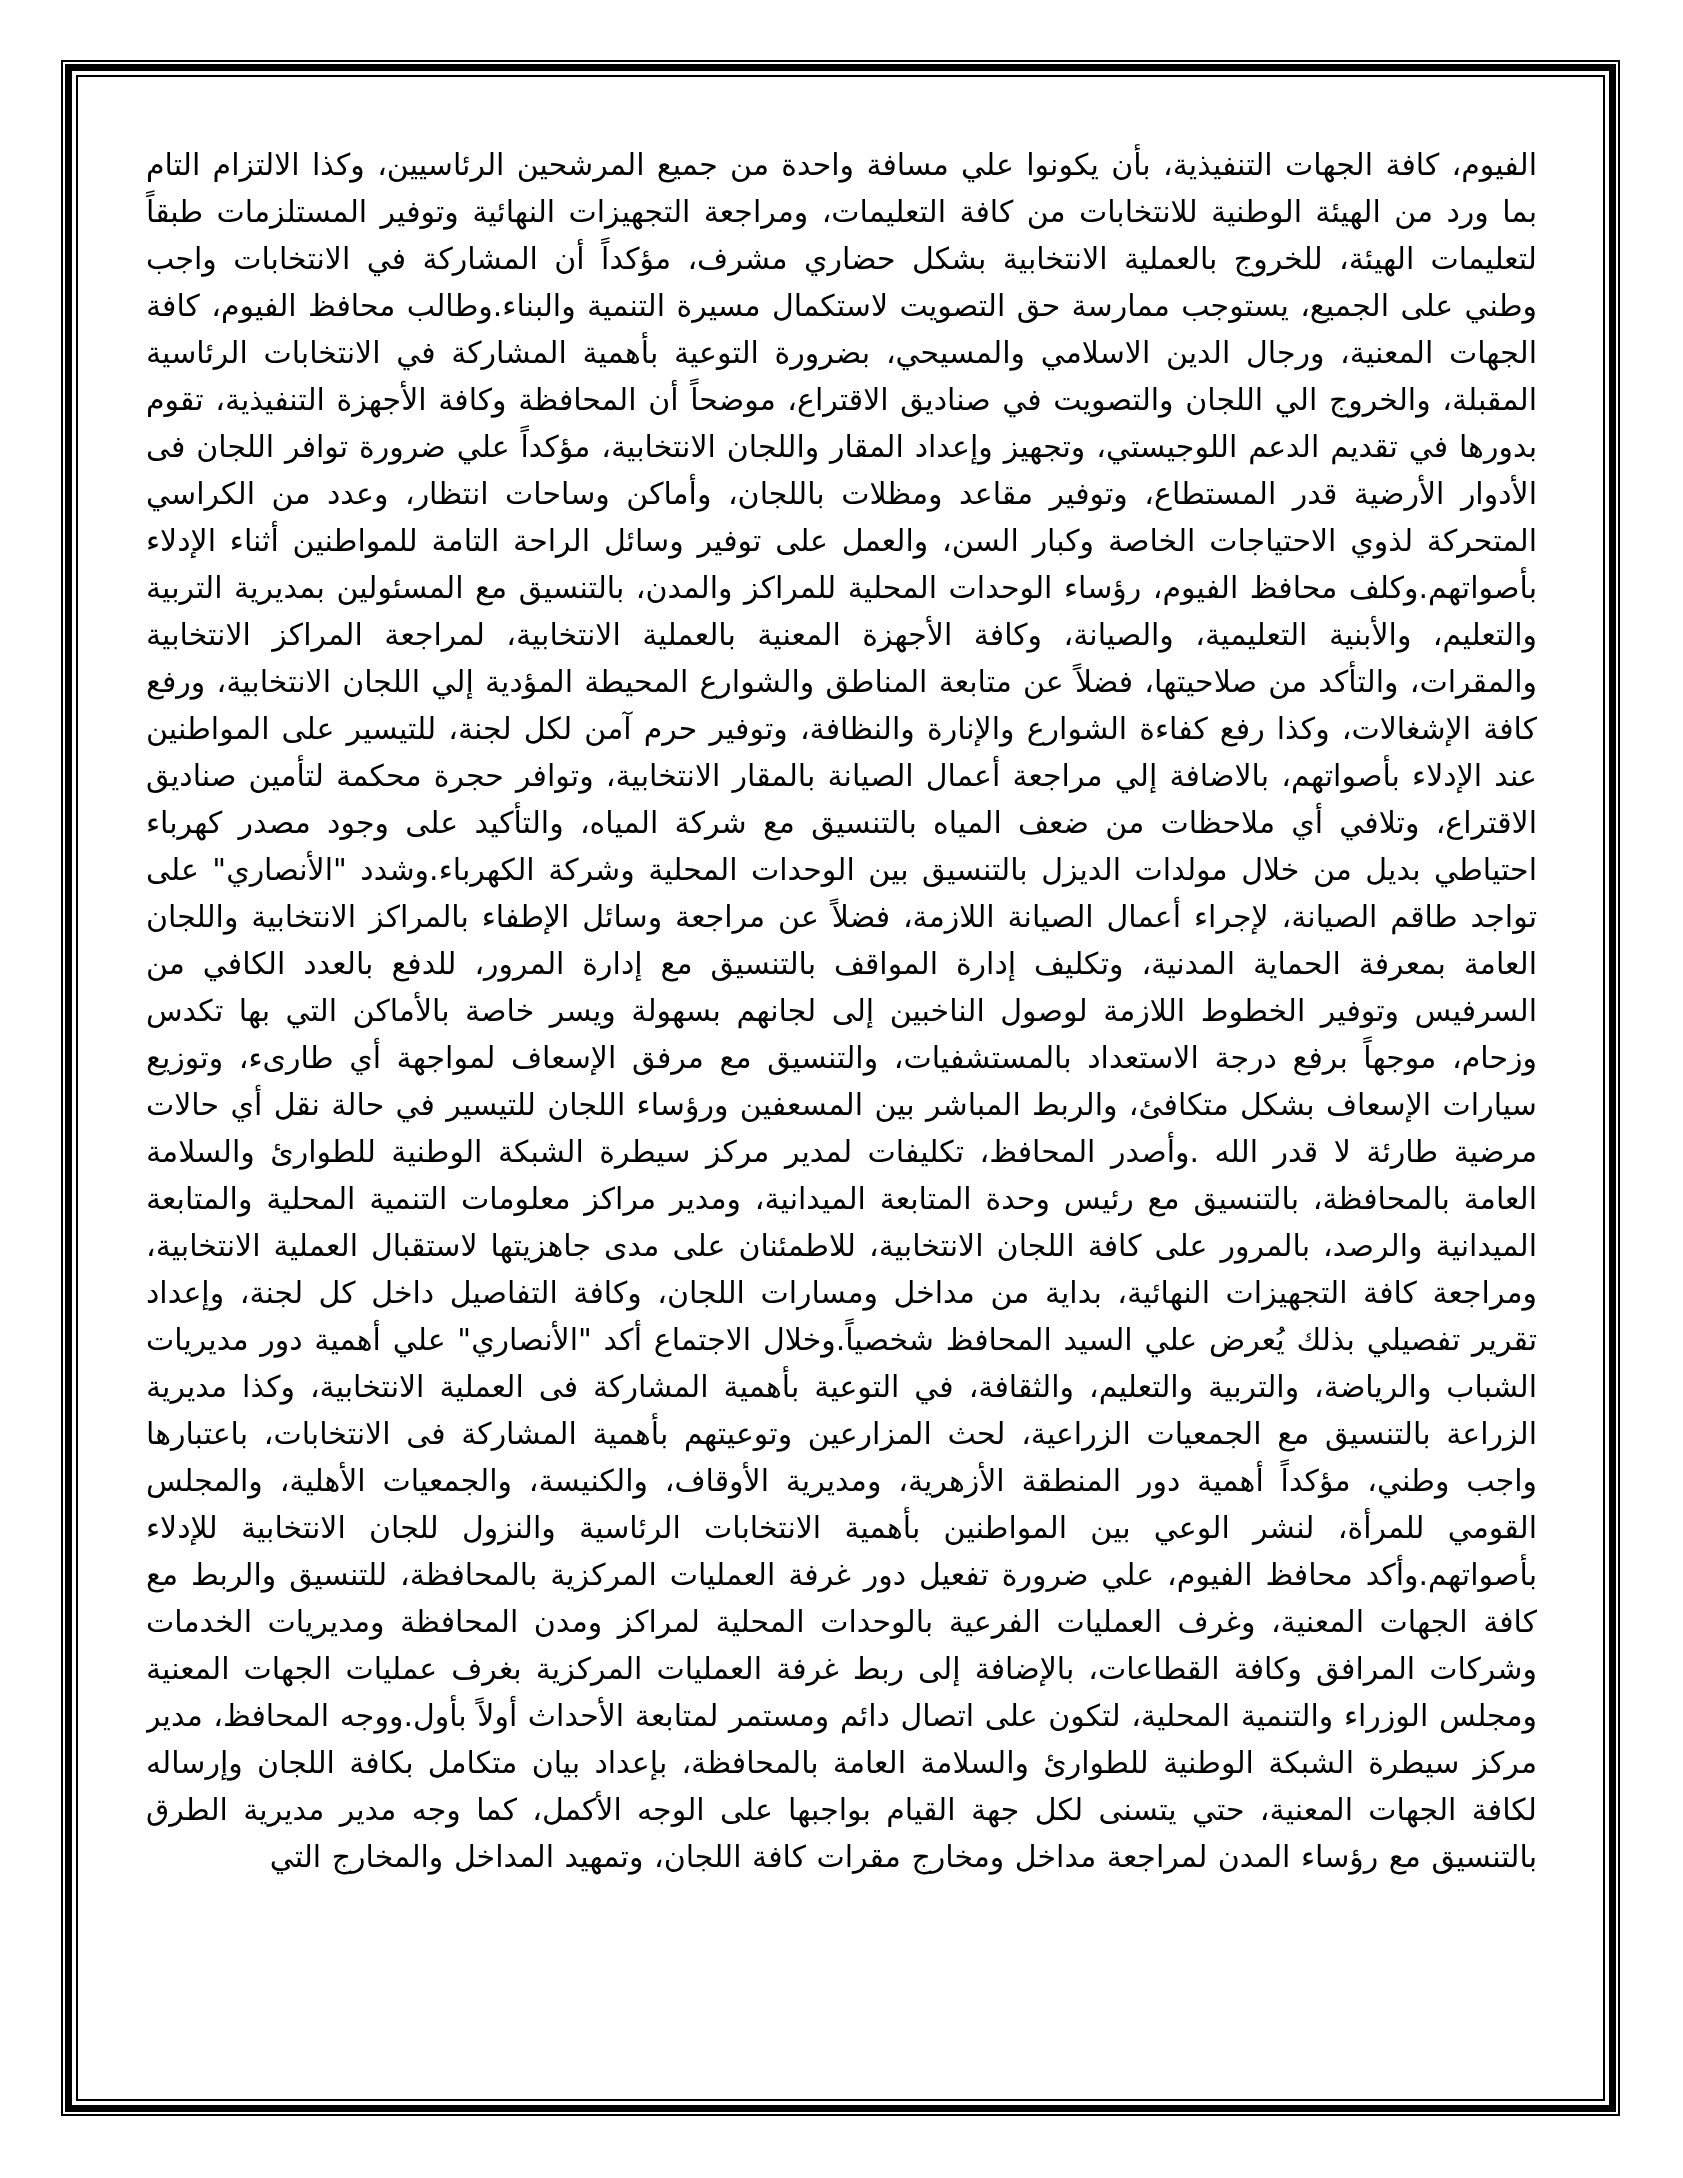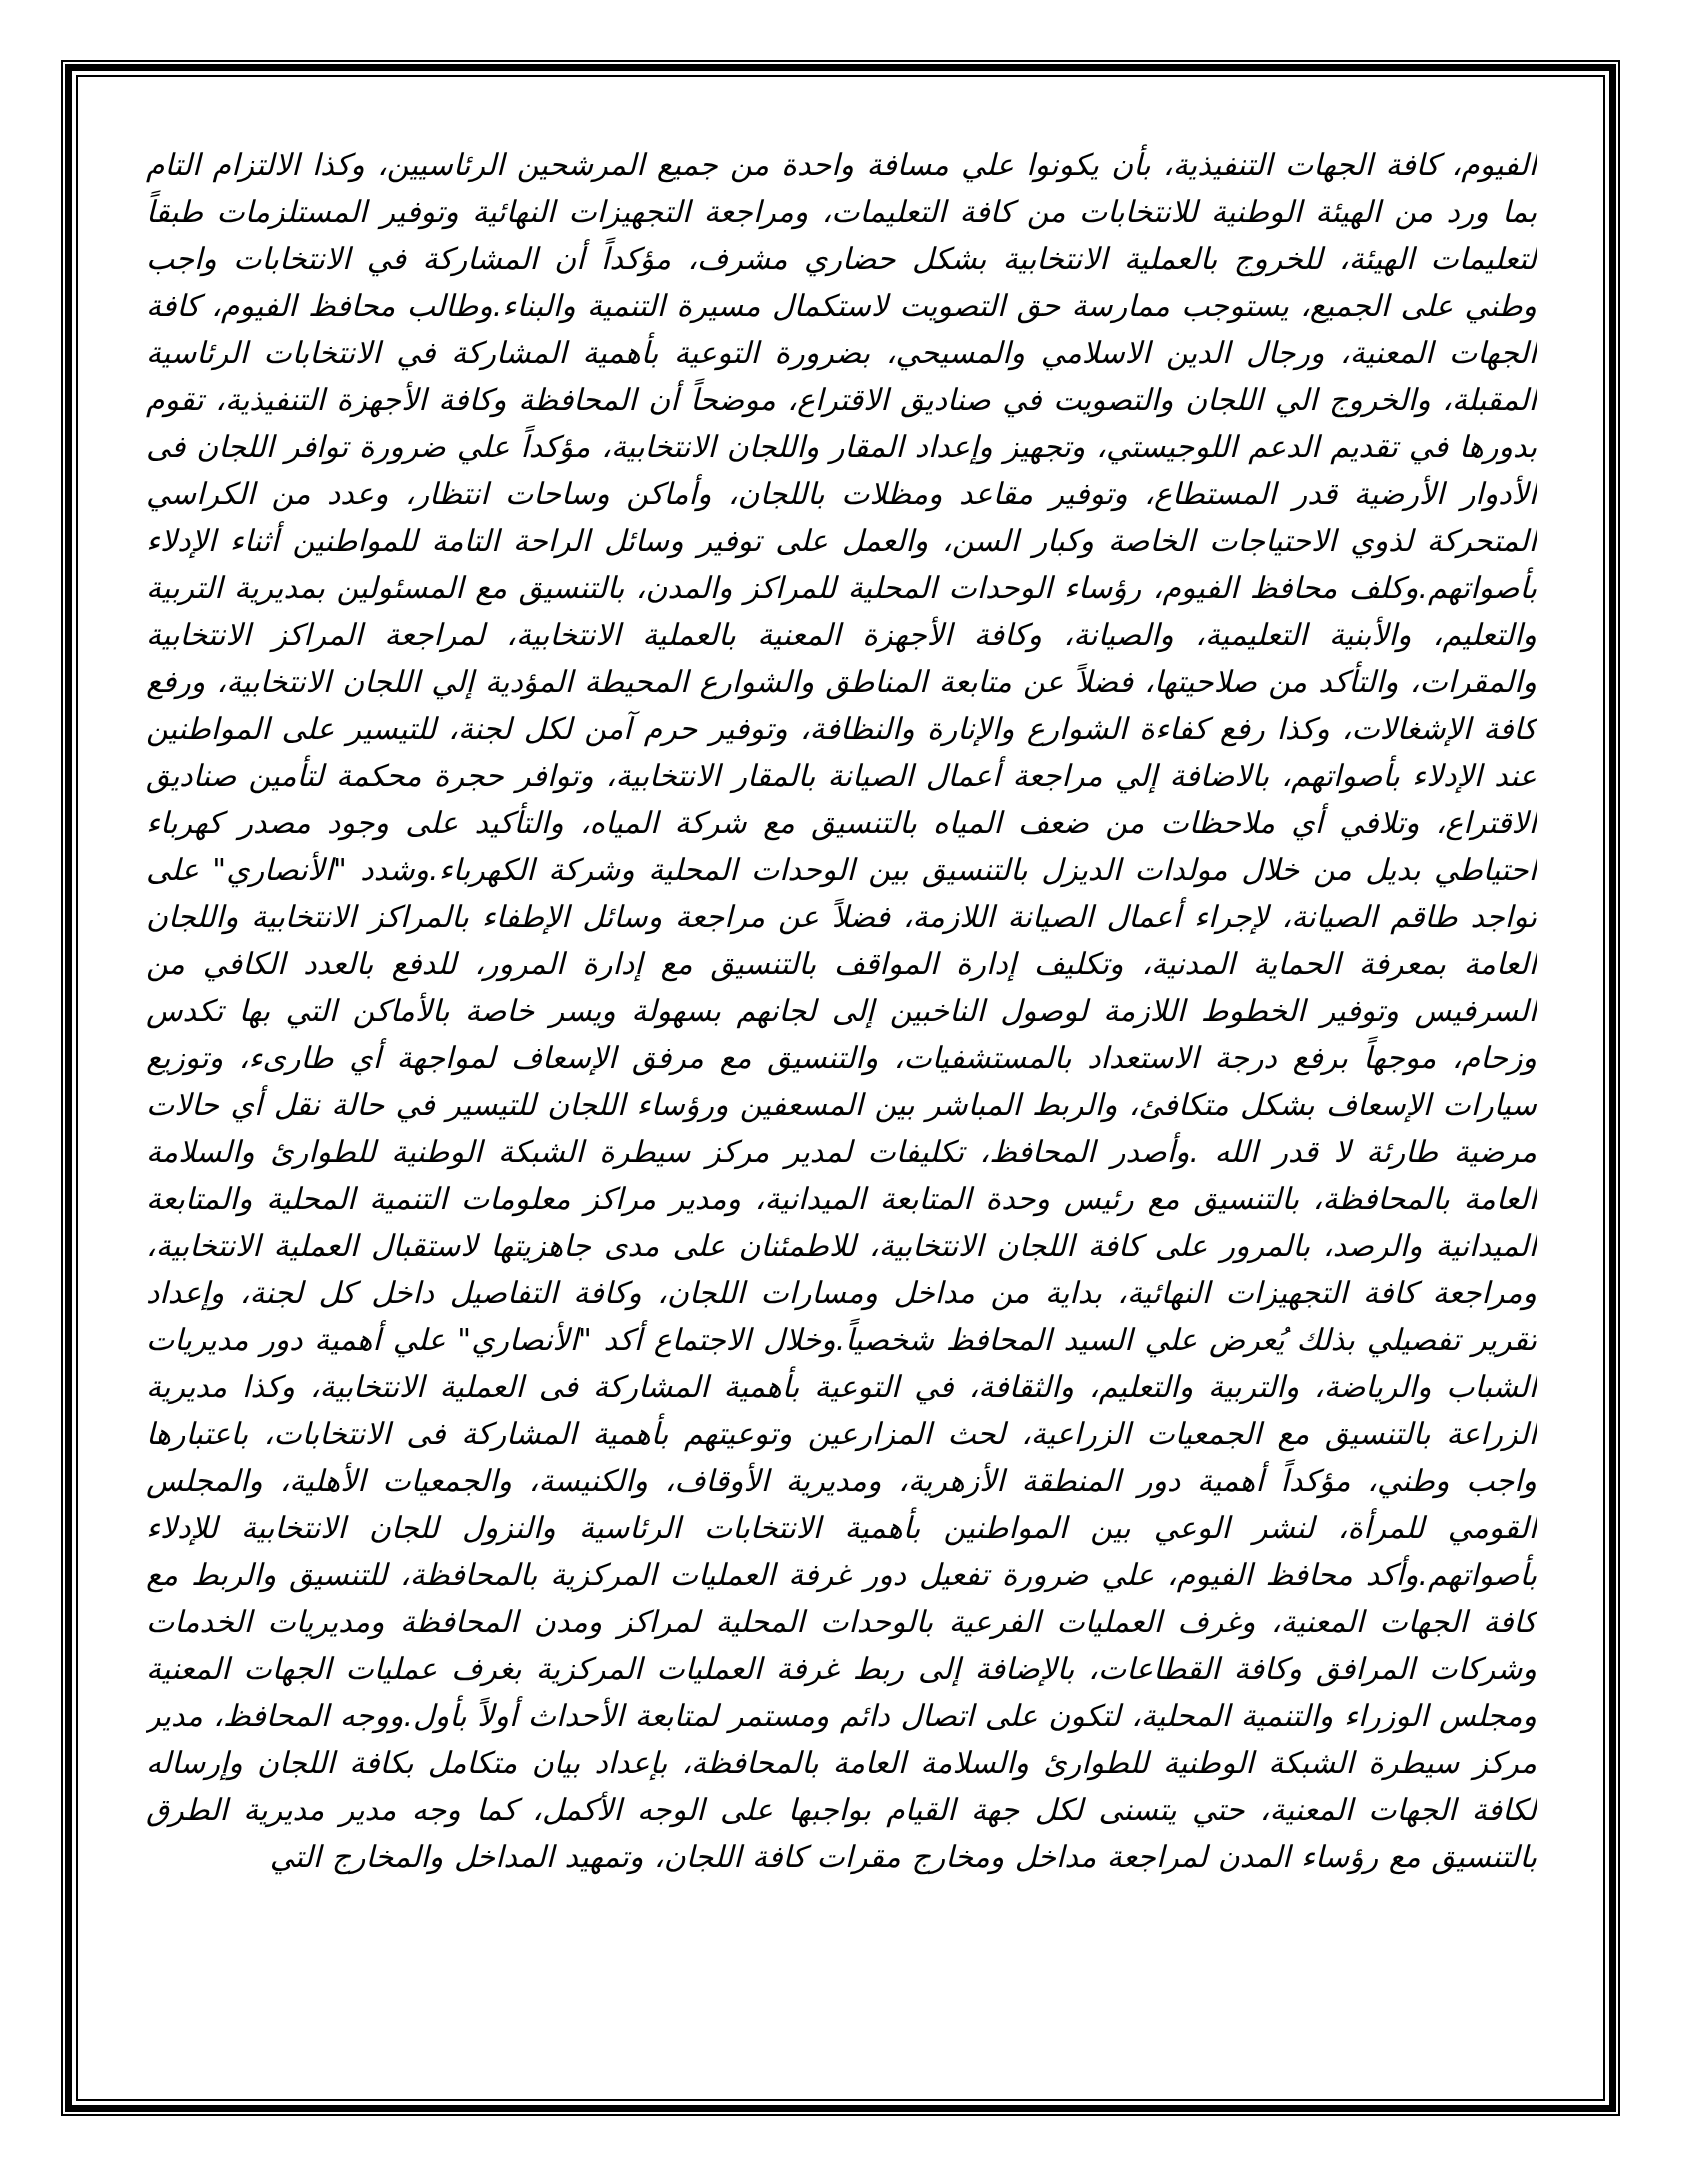--- a/index.html
+++ b/index.html
@@ -32,21 +32,20 @@
   .page-text {
     position: absolute;
     top: 141px;
     right: 146px;
     left: 146px;
     bottom: 109px;
     overflow: hidden;
     direction: rtl;
     text-align: justify;
     color: #000000;
-    font-style: italic;
   }
   .page-text p {
     margin: 0;
     padding: 0;
     font-size: 30px;
     line-height: 47px;
     word-spacing: 1px;
   }
 </style>
 </head>

